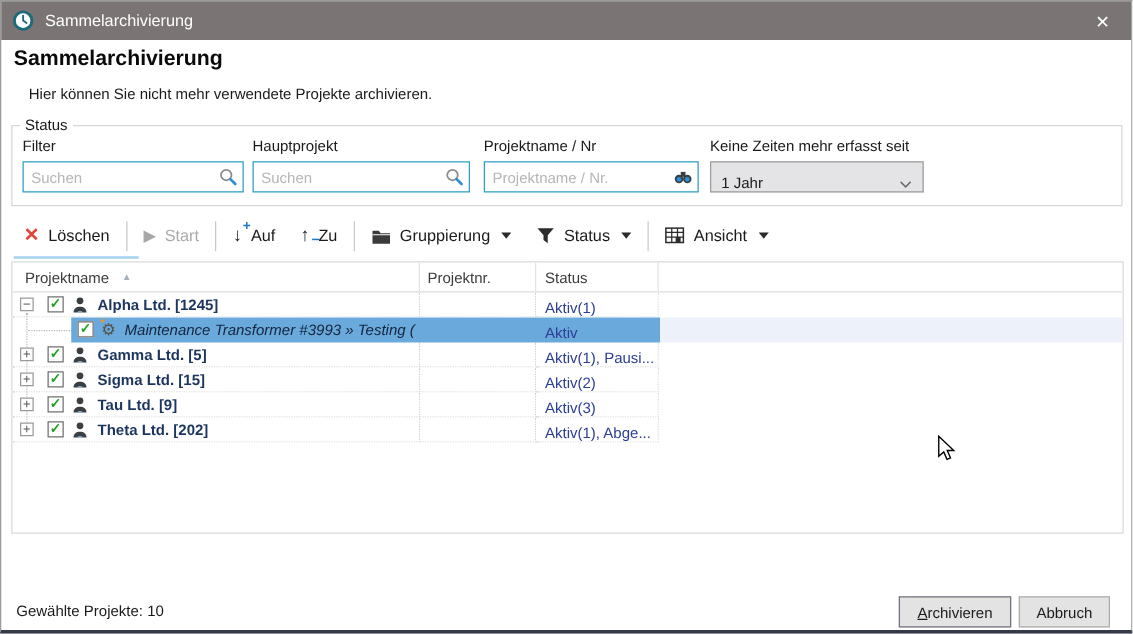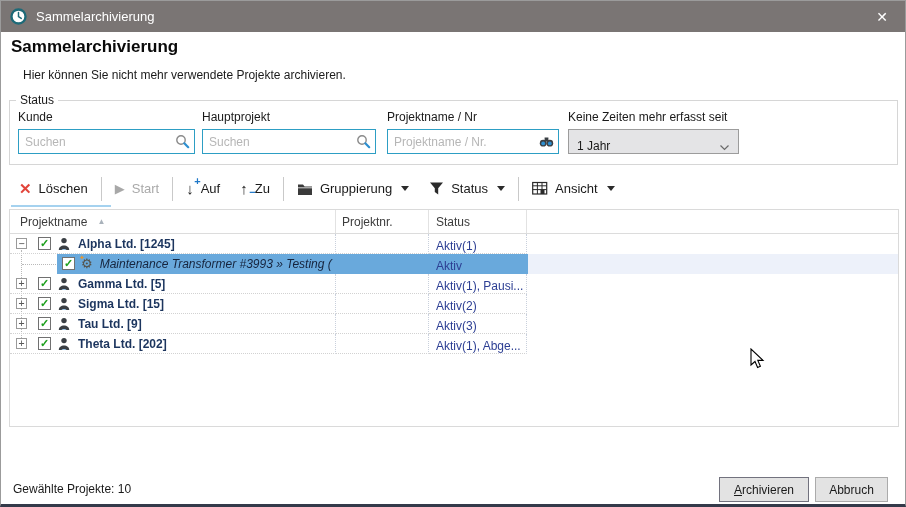--- a/index.html
+++ b/index.html
@@ -146,21 +146,21 @@
     </div>
   </div>
 
   <div class="page-title">Sammelarchivierung</div>
   <div class="page-subtitle">Hier können Sie nicht mehr verwendete Projekte archivieren.</div>
 
   <fieldset class="filter">
     <legend>Status</legend>
 
     <div class="field f-kunde">
-      <label>Kunde</label>
+      <label>Filter</label>
       <div class="inp-wrap">
         <input type="text" placeholder="Suchen" style="">
         <svg class="inp-icon" viewBox="0 0 15 15">
           <circle cx="6" cy="6" r="4.2" fill="none" stroke="#8a8a8a" stroke-width="1.4"></circle>
           <line x1="9.3" y1="9.3" x2="13.2" y2="13.2" stroke="#2d8fd0" stroke-width="2.2" stroke-linecap="round"></line>
         </svg>
       </div>
     </div>
 
     <div class="field f-haupt">

